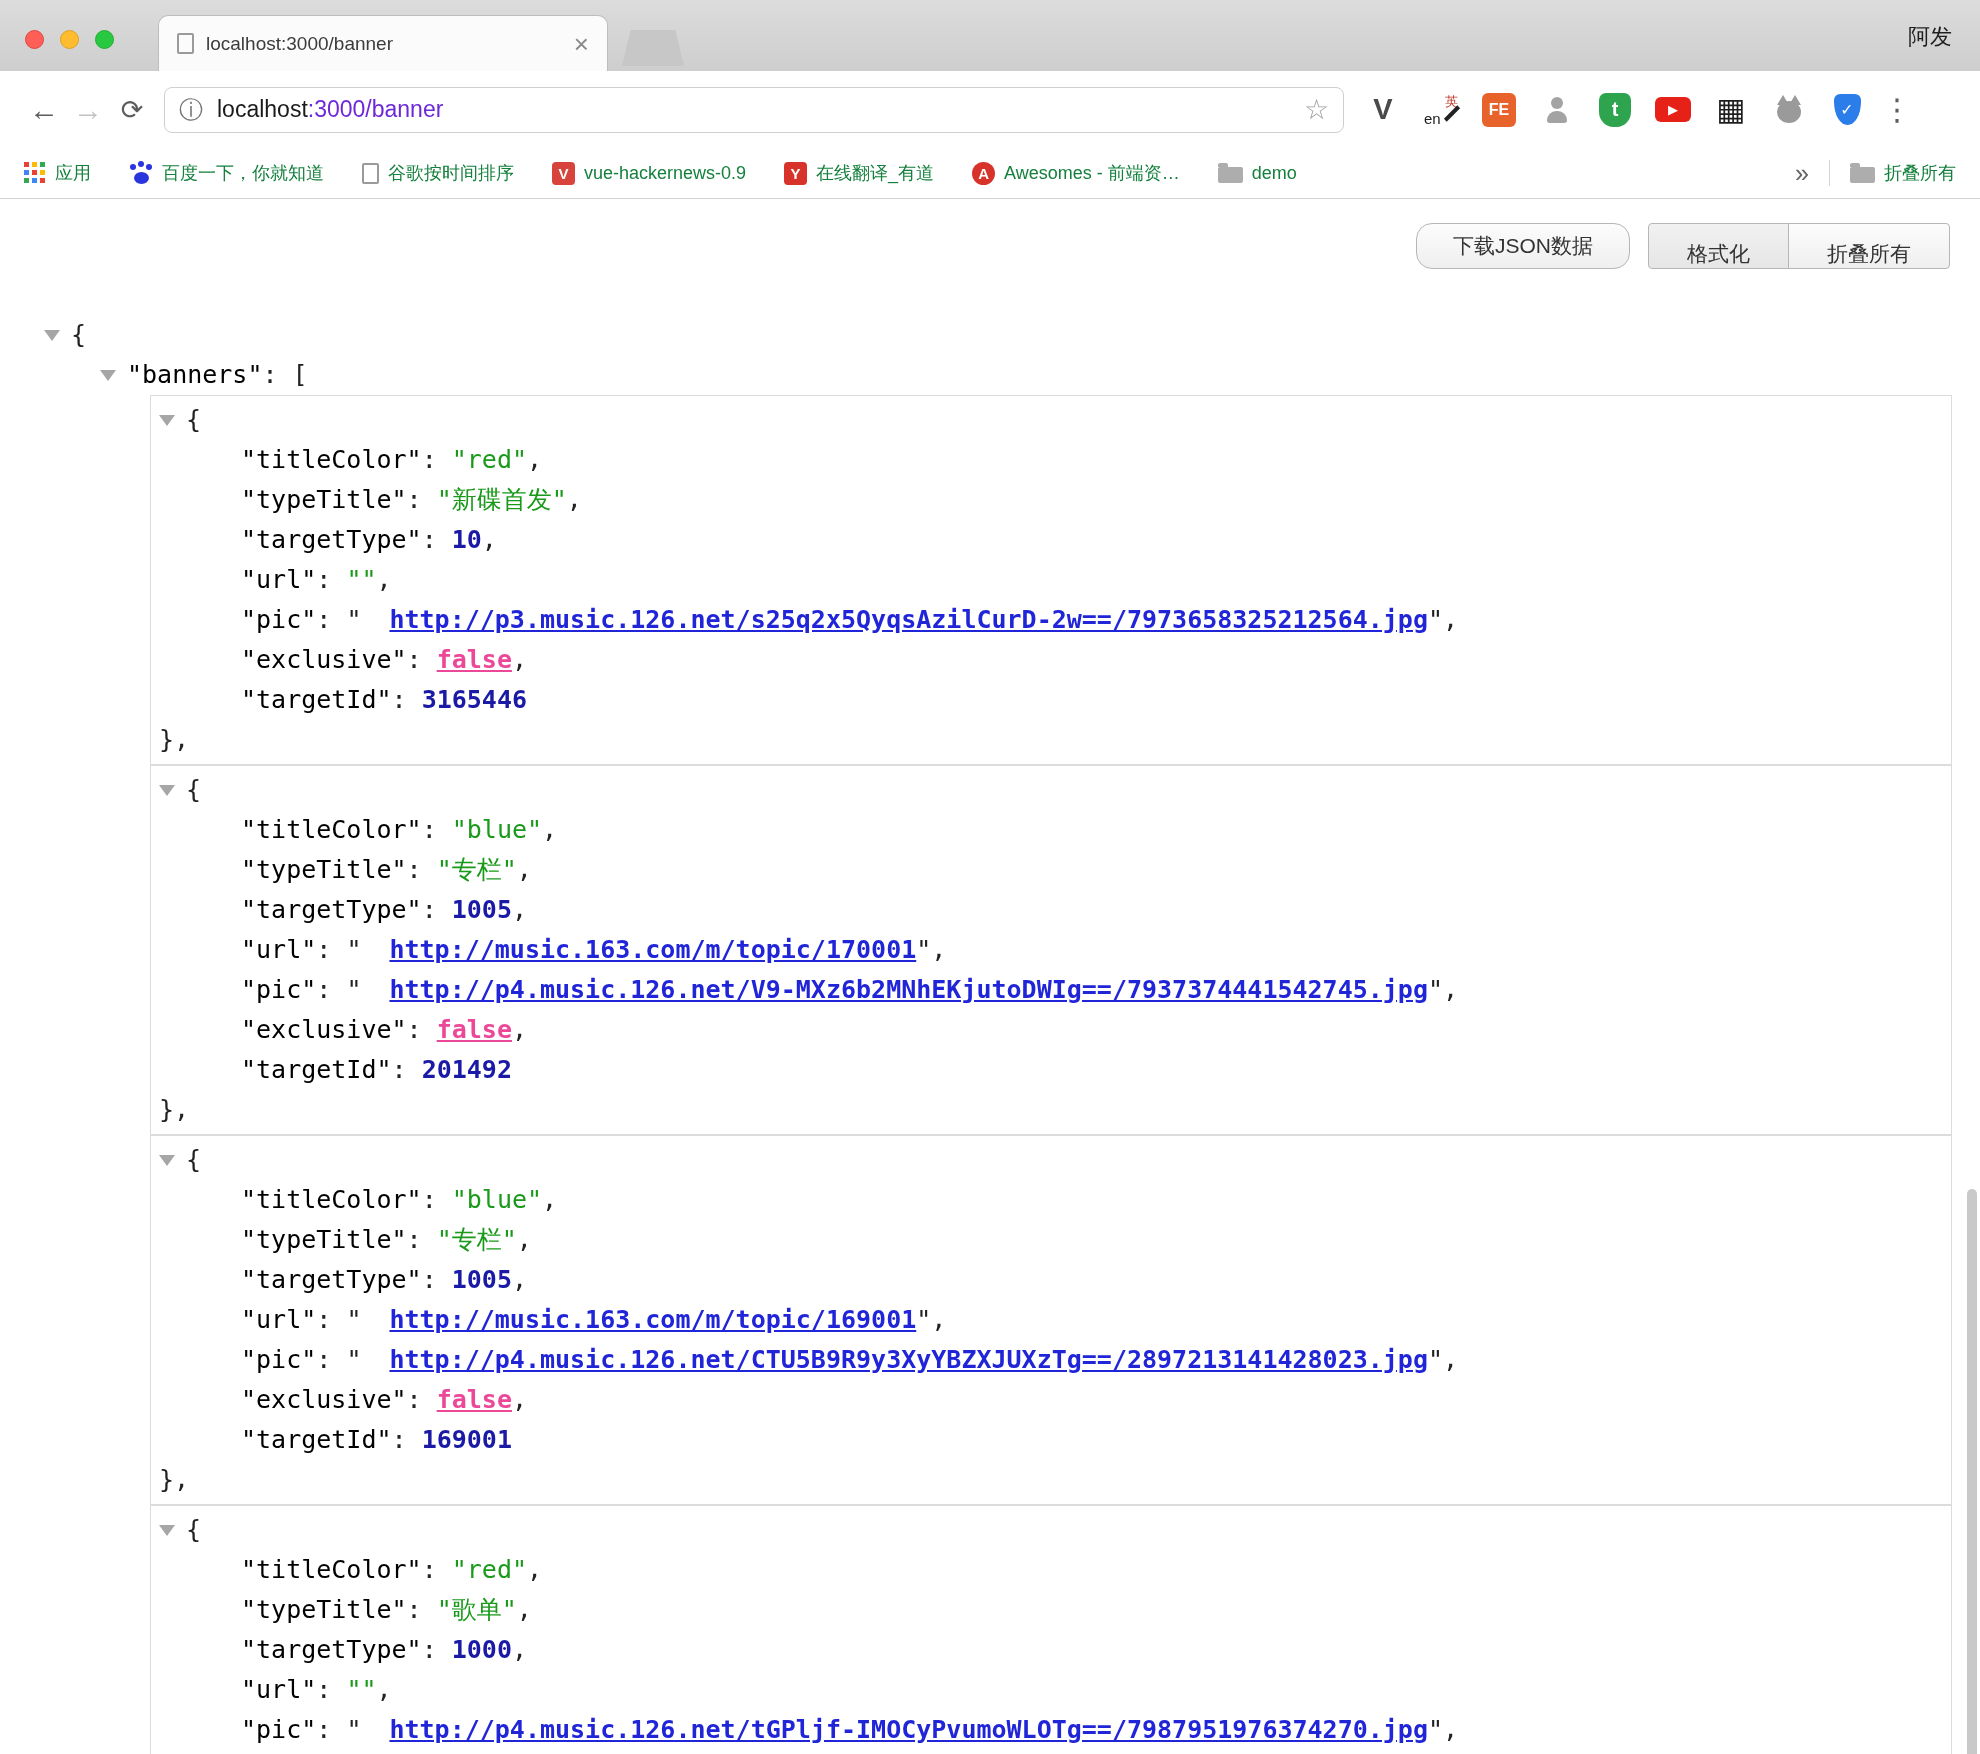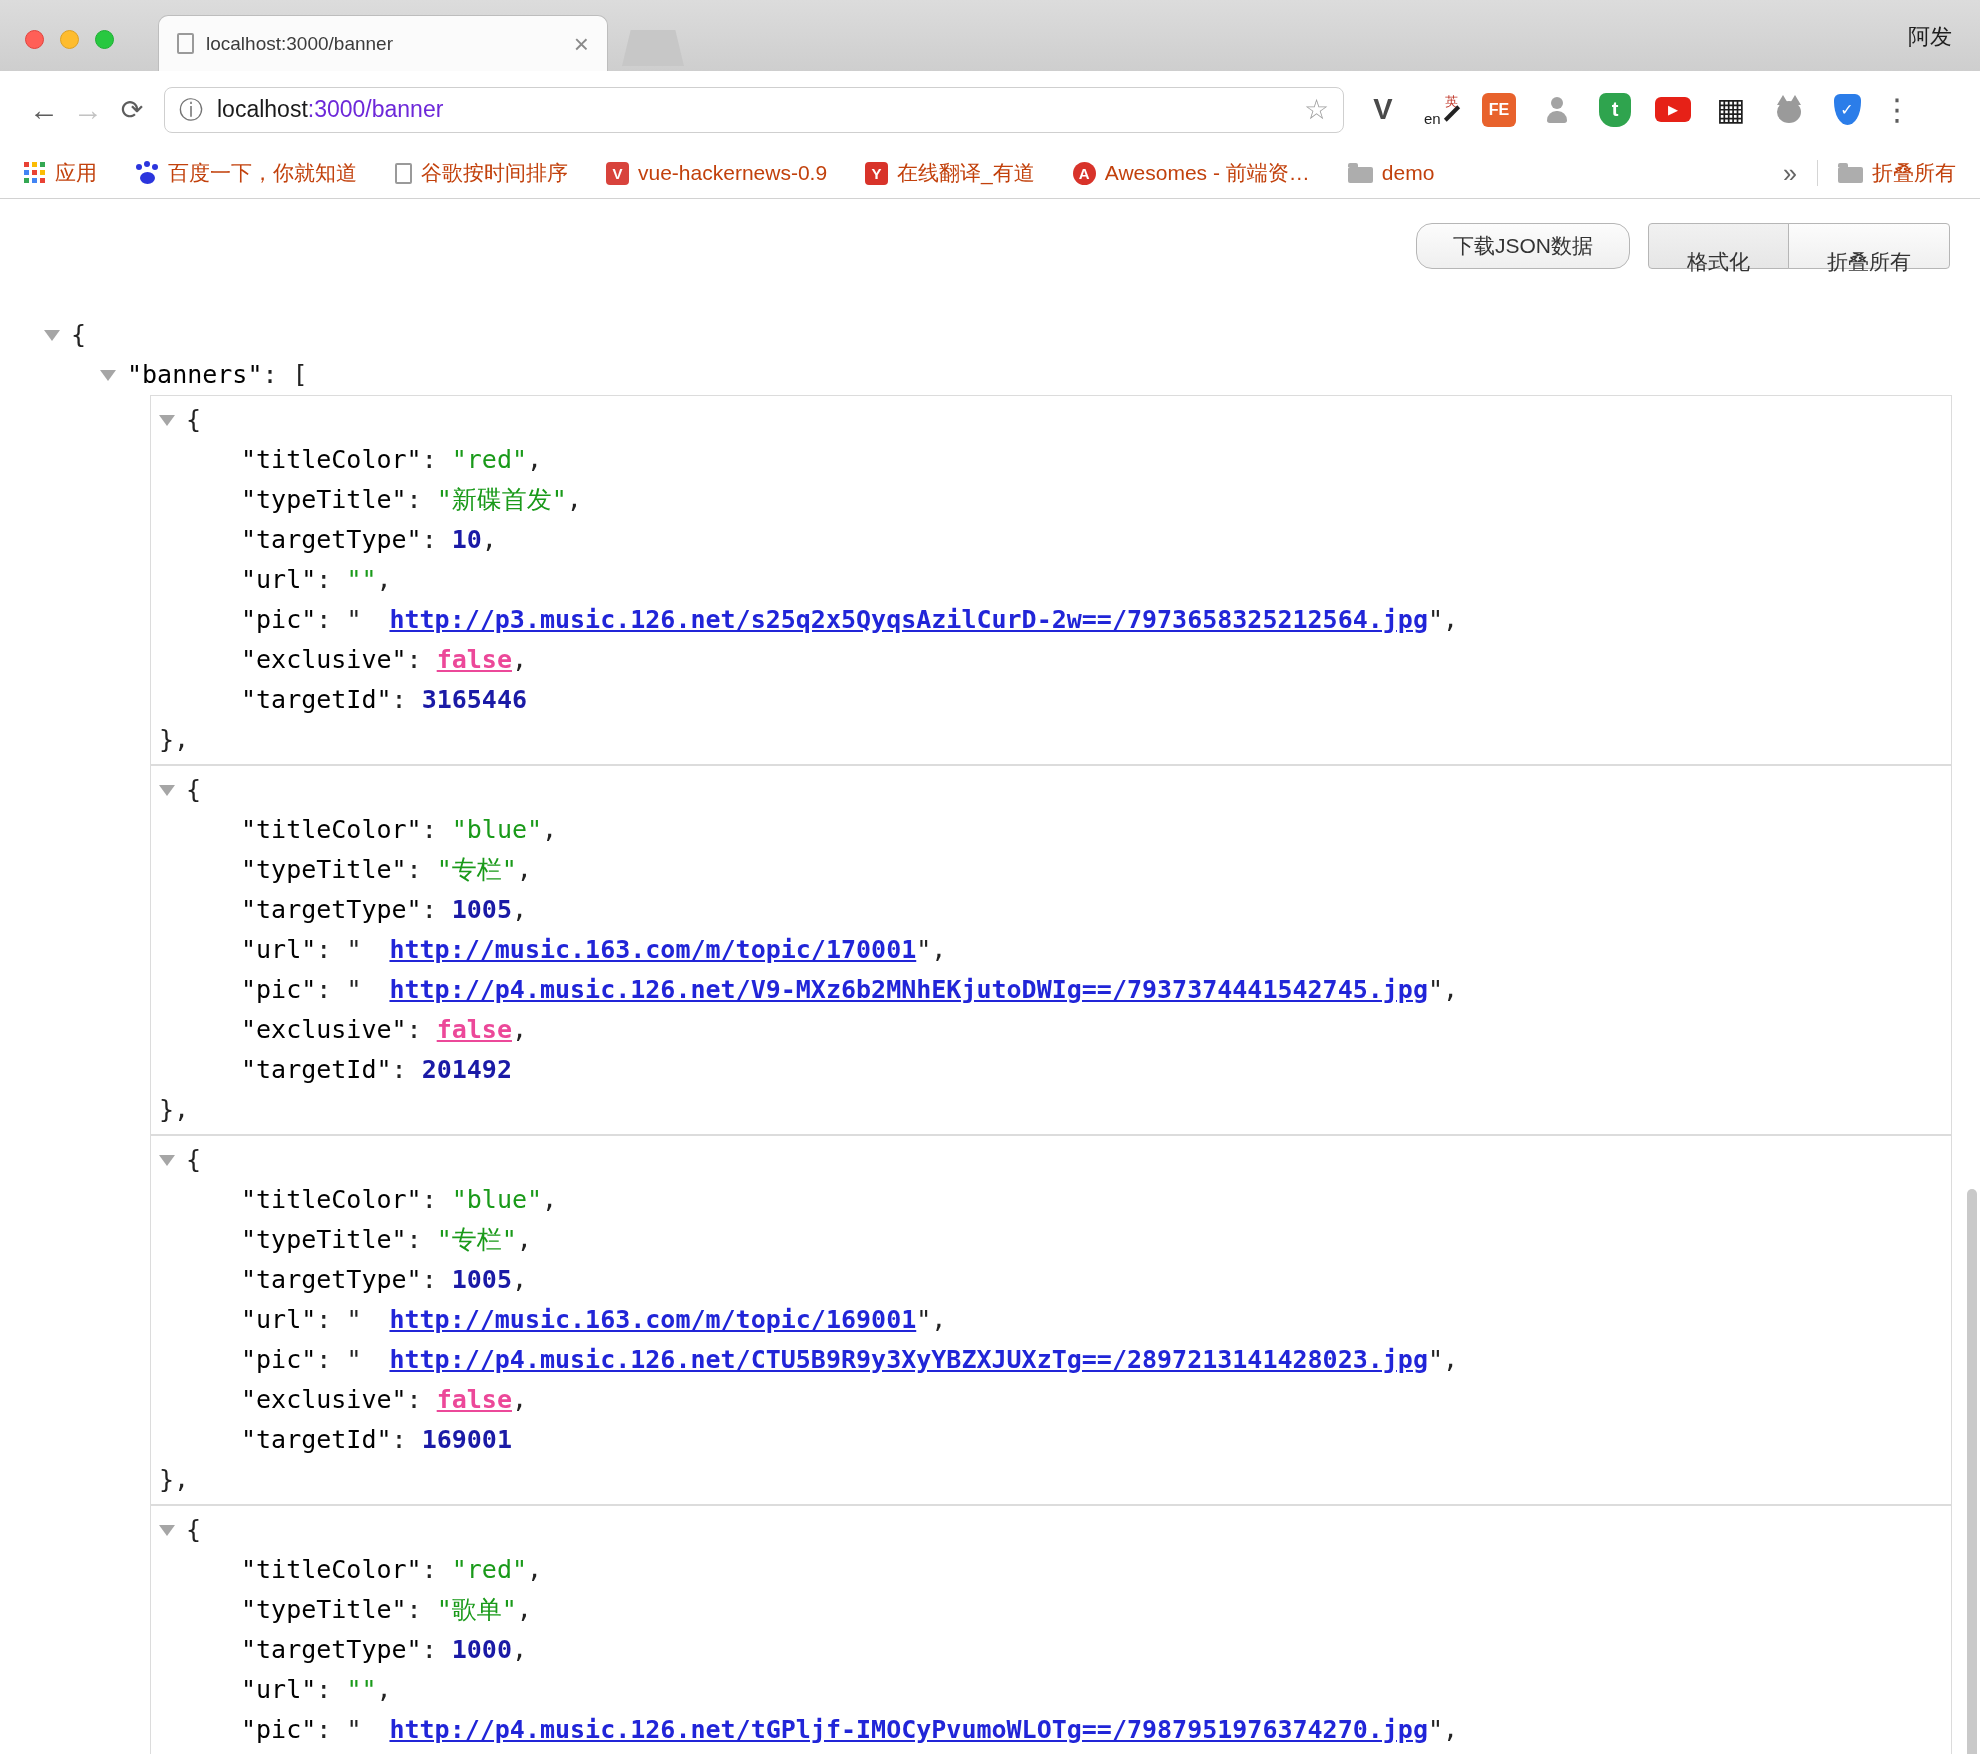--- a/index.html
+++ b/index.html
@@ -71,21 +71,21 @@
     border-bottom:10px solid #9a9a9a; }
   .ic-shield { width:27px; height:31px; background:#2b7de9; color:#fff; font-size:16px;
     display:flex; align-items:center; justify-content:center;
     border-radius:6px 6px 50% 50% / 6px 6px 75% 75%; }
   .menu-dots { margin-left:16px; font-size:30px; color:#5d5d5d; cursor:pointer; }
 
   
   .bmbar { height:51px; background:#fff; border-bottom:1px solid #d2d2d2;
     display:flex; align-items:center; padding:0 24px; gap:38px; }
   .bm-item { display:flex; align-items:center; gap:9px; cursor:pointer; white-space:nowrap; }
-  .bm-label { font-size:21px; color:#c2410c; }
+  .bm-label { font-size:18px; color:#15803d; }
   .bm-ic { flex:none; }
   .bm-badge { width:23px; height:23px; border-radius:4px; color:#fff; font-size:15px;
     font-weight:bold; display:flex; align-items:center; justify-content:center; }
   .bm-circle { width:23px; height:23px; border-radius:50%; color:#fff; font-size:15px;
     font-weight:bold; display:flex; align-items:center; justify-content:center; }
   .apps-grid-icon { position:relative; width:22px; height:22px; }
   .apps-grid-icon::before { content:""; position:absolute; left:0; top:0; width:5px; height:5px;
     background:#e94235;
     box-shadow:8px 0 #fbbc05,16px 0 #34a853,0 8px #4285f4,8px 8px #e94235,16px 8px #fbbc05,
                0 16px #34a853,8px 16px #4285f4,16px 16px #e94235; }
@@ -103,21 +103,21 @@
   .chevron { font-size:25px; color:#666; cursor:pointer; }
   .bm-sep { width:1px; height:26px; background:#d5d5d5; }
 
   
   .content { position:relative; height:1555px; background:#fff; }
   .actions { position:absolute; top:24px; right:30px; display:flex; gap:18px; }
   .btn { height:46px; line-height:44px; font-size:21px; color:#333;
     border:1px solid #b6b6b6; background:linear-gradient(#fcfcfc,#efefef);
     border-radius:16px; padding:0 36px; cursor:pointer; white-space:nowrap; }
   .btn-group { display:flex; }
-  .btn-group .btn { border-radius:0; padding:16px 38px; }
+  .btn-group .btn { border-radius:0; padding:8px 38px; }
   .btn-group .btn:first-child { border-radius:4px 0 0 4px; background:linear-gradient(#f1f1f1,#e6e6e6); }
   .btn-group .btn:last-child { border-radius:0 4px 4px 0; margin-left:-1px; }
 
   
   #json-tree { padding-top:116px; }
   .jline { height:40px; line-height:40px; white-space:pre;
     font-family:"DejaVu Sans Mono", monospace; font-size:25px; color:#141414; }
   .lvl0 { padding-left:44px; }
   .lvl1 { padding-left:100px; }
   .obj-box { margin:0 28px 0 150px; border:1px solid #dcdcdc; padding:4px 0; background:#fff; }

